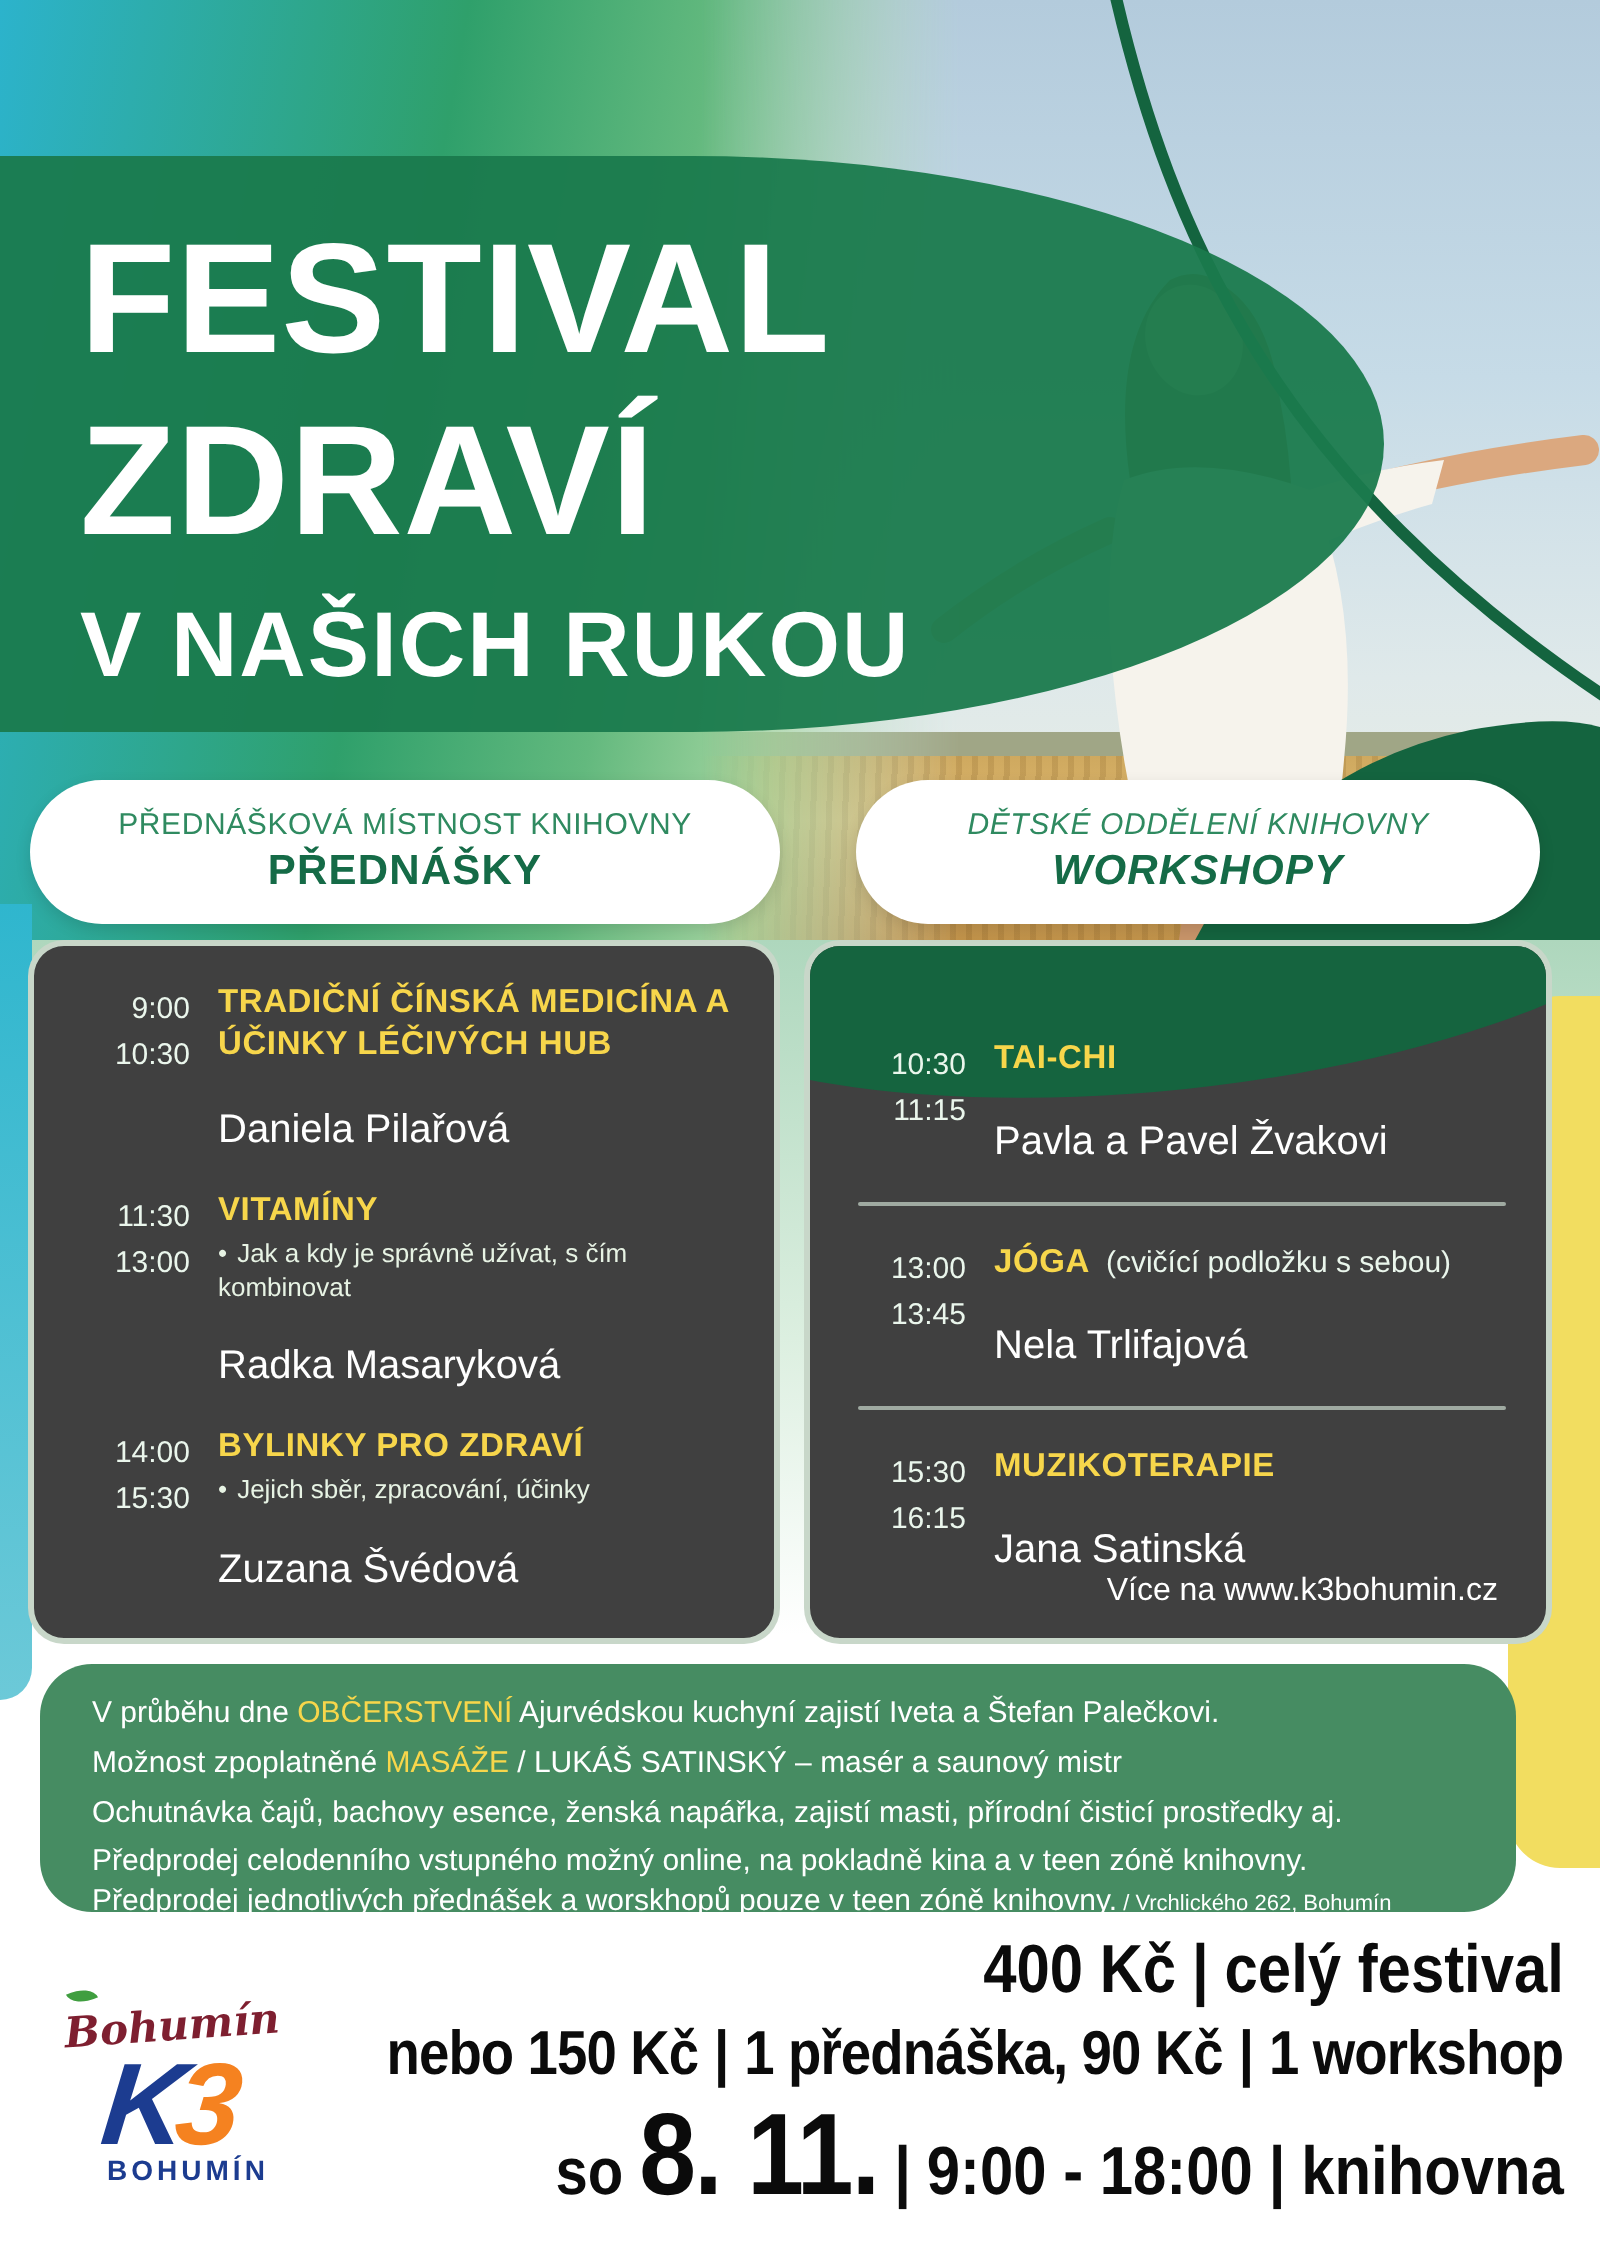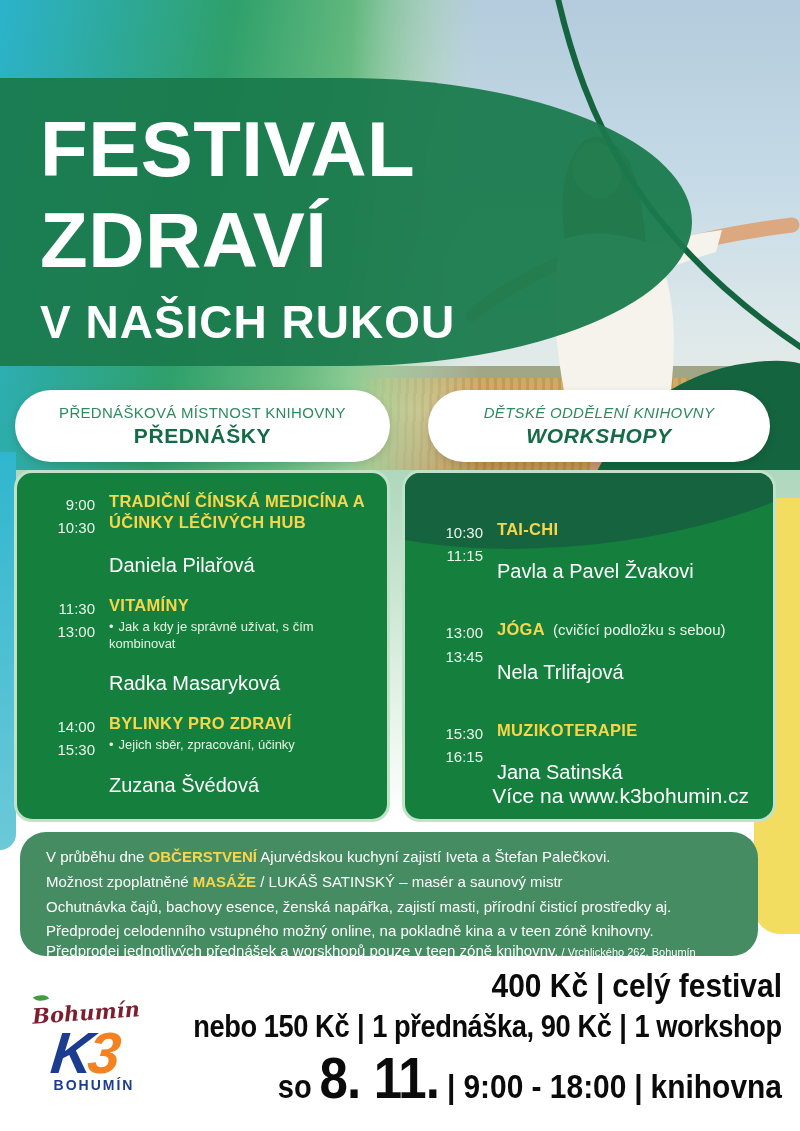--- a/index.html
+++ b/index.html
@@ -34,43 +34,43 @@
   .pill-venue{font-size:15px;color:#2f8a60;letter-spacing:.3px;}
   .pill-label{font-size:21px;font-weight:700;color:#156b47;letter-spacing:.6px;margin-top:3px;}
   
   .mid{position:absolute;left:0;top:470px;width:800px;height:362px;
     background:linear-gradient(180deg,#aed7bd 0%,#dcefe0 55%,#ffffff 96%);}
   .side-teal{position:absolute;left:0;top:452px;width:16px;height:398px;
     background:linear-gradient(180deg,#2fb6ce,#6cc9d8);border-radius:0 0 16px 0;z-index:2;}
   .side-yellow{position:absolute;right:0;top:498px;width:46px;height:436px;
     background:#f2dd60;border-radius:26px 0 0 26px;z-index:2;}
   
-  .panel{position:absolute;top:470px;height:352px;background:#15803d;
+  .panel{position:absolute;top:470px;height:352px;background:#404040;
     border:3px solid rgba(224,242,226,.85);border-radius:18px;box-sizing:border-box;
     z-index:4;display:flex;flex-direction:column;overflow:hidden;}
   .panel-left{left:14px;width:376px;padding:18px 16px 12px 20px;}
   .panel-right{left:402px;width:374px;padding:46px 16px 14px 20px;}
   .panel-right::before{content:"";position:absolute;top:-118px;right:-90px;width:560px;height:190px;
     background:#15643f;border-radius:50%;transform:rotate(-6deg);}
   .sched-item{display:grid;grid-template-columns:58px 1fr;column-gap:14px;position:relative;}
   .time-col{text-align:right;color:#eaf6ec;font-size:15px;line-height:1.55;padding-top:2px;}
   .it-title{color:#f7d64b;font-weight:700;font-size:16.5px;line-height:1.3;letter-spacing:.3px;}
   .it-suffix{color:#eaf6ec;font-weight:400;font-size:15px;letter-spacing:0;margin-left:8px;}
   .it-note{color:#e7f3e4;font-size:13px;margin-top:3px;line-height:1.25;}
   .bullet{margin-right:5px;}
   .it-speaker{color:#ffffff;font-size:20px;margin-top:20px;}
   .divider{height:2px;background:rgba(224,242,226,.6);margin:9px 4px;border-radius:1px;}
   .panel-right .divider{margin:18px 4px;}
-  .more-info{margin-top:auto;text-align:right;color:#ffffff;font-size:21px;padding-right:8px;}
+  .more-info{margin-top:auto;text-align:right;color:#ffffff;font-size:16px;padding-right:8px;}
   
   .info-box{position:absolute;left:20px;top:832px;width:738px;height:124px;background:#468c62;
     border-radius:26px;box-sizing:border-box;padding:10px 20px 8px 26px;z-index:5;color:#fff;}
   .ib-line{font-size:15px;margin:6px 0;line-height:1.25;}
   .ib-tight{margin:1px 0;}
-  .hl{color:#f7d64b;font-weight:700;}
+  .hl{color:#f7d64b;font-weight:400;}
   .ib-small{font-size:11px;}
   
   .price{position:absolute;right:18px;color:#0b0b0b;font-weight:700;white-space:nowrap;
     transform:scaleX(0.88);transform-origin:right center;z-index:5;}
   .price-1{top:966px;font-size:34px;}
   .price-2{top:1009px;font-size:31px;letter-spacing:-.5px;}
   .price-3{top:1044px;font-size:34px;display:flex;align-items:baseline;justify-content:flex-end;}
   .bar{display:inline-block;margin:0 9px;}
   .day{font-size:33px;margin-right:9px;}
   .date{font-size:58px;letter-spacing:-1px;}

